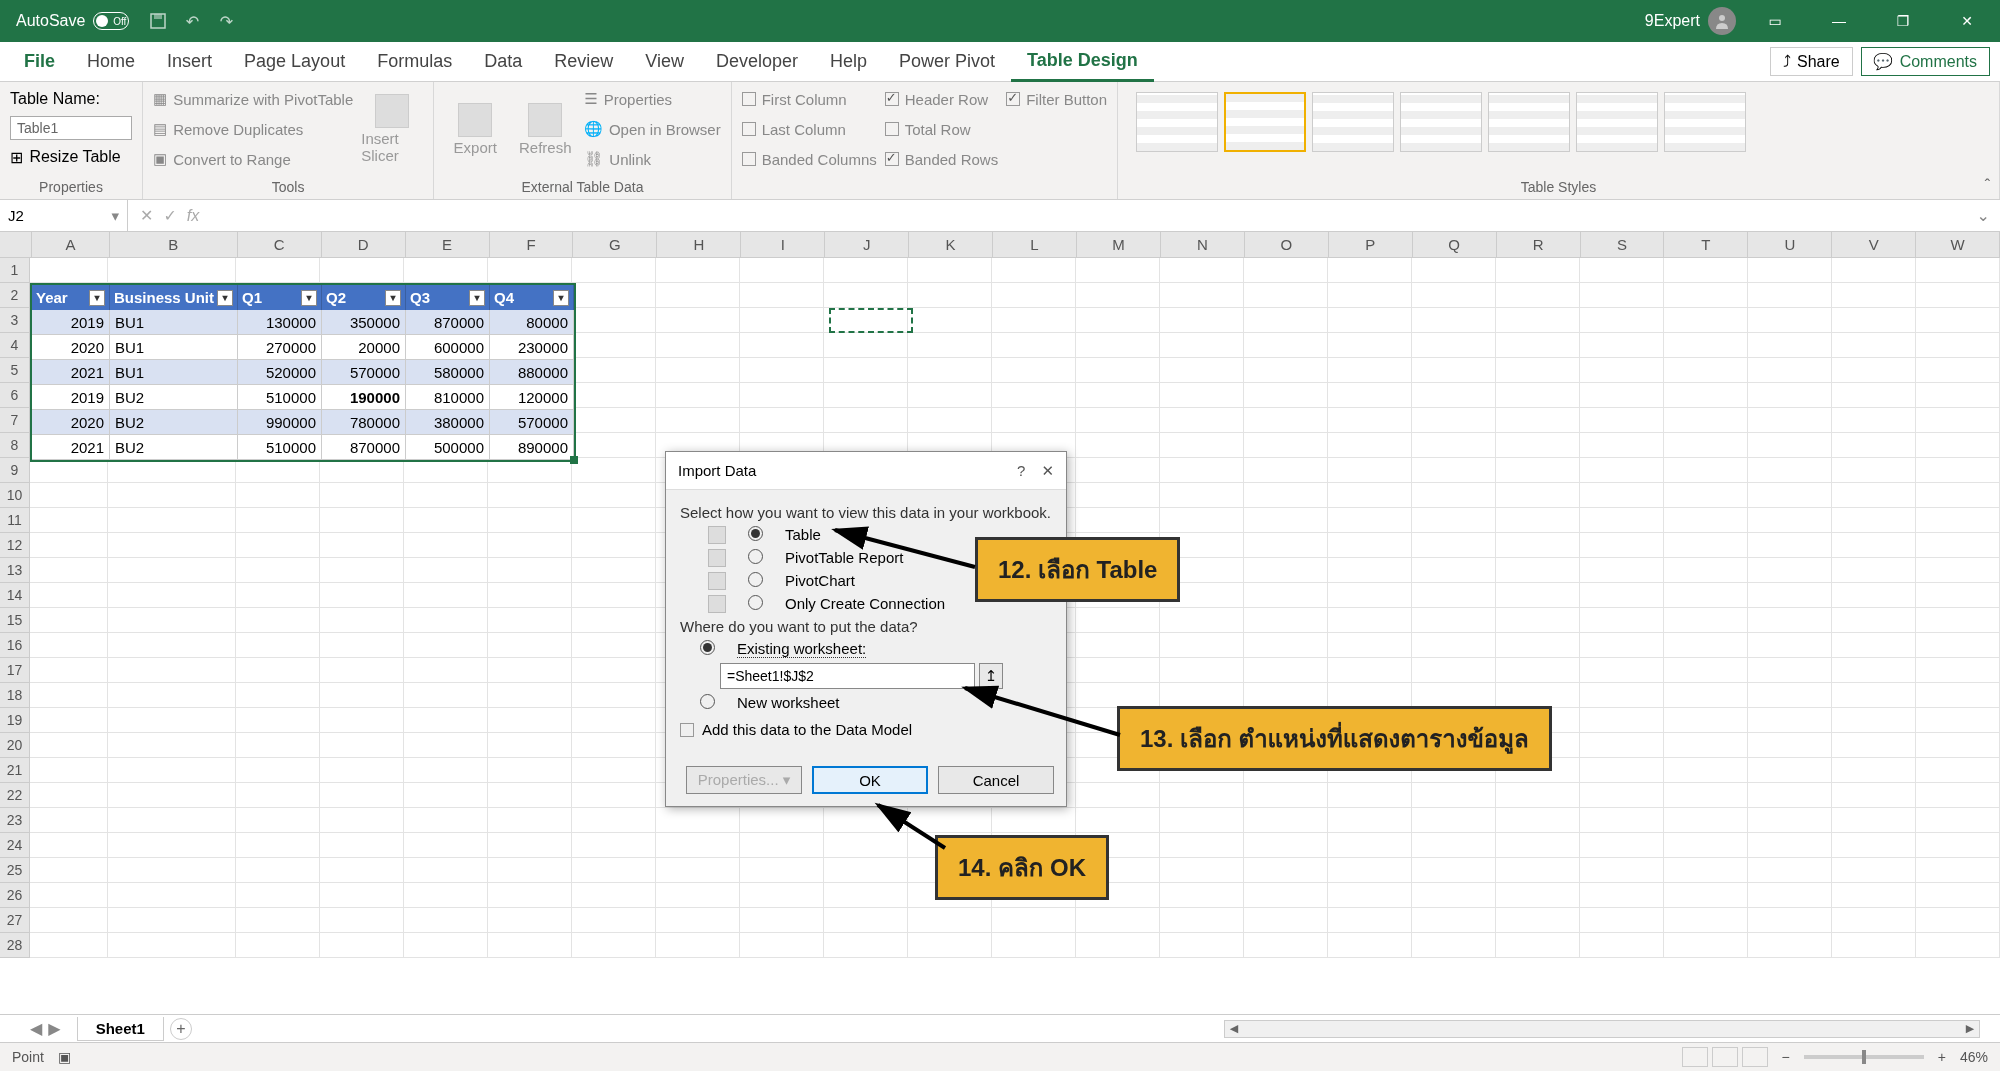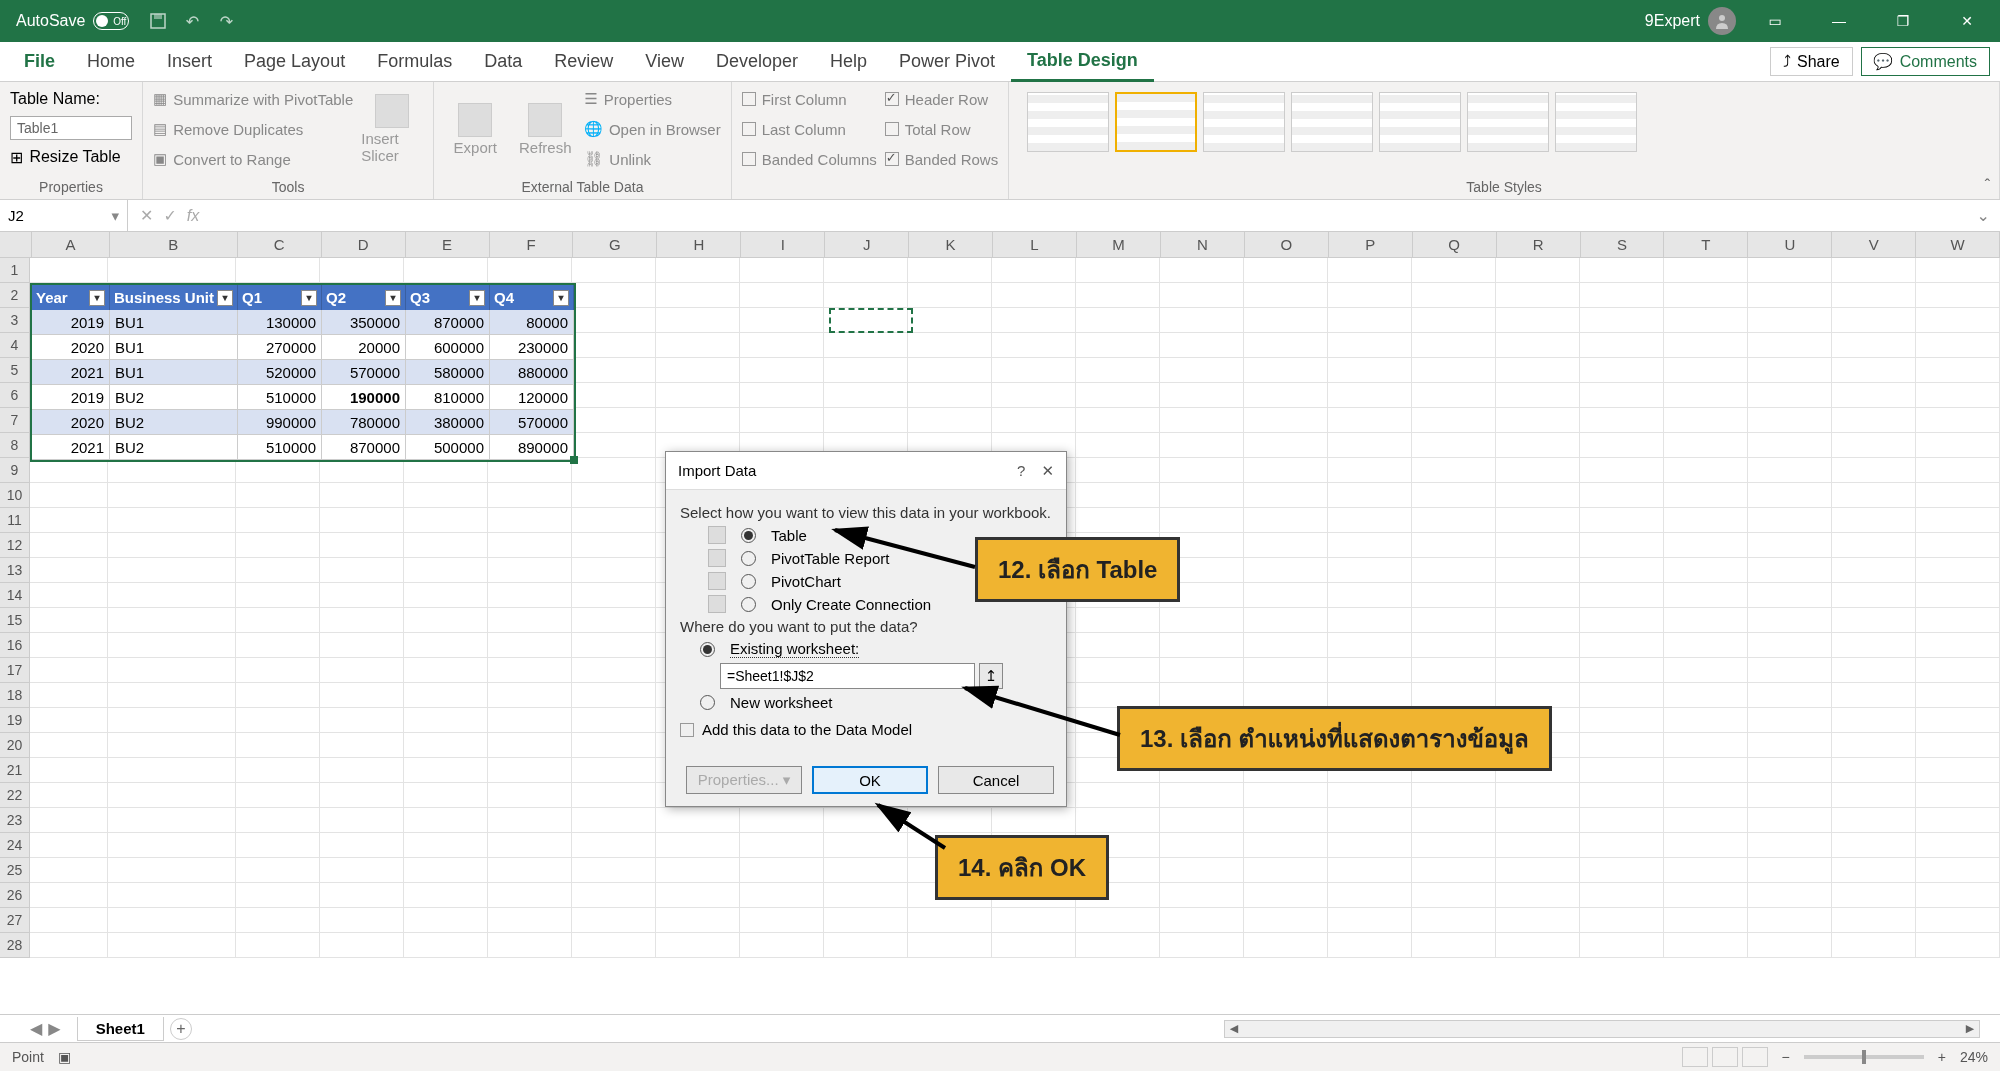--- a/index.html
+++ b/index.html
@@ -75,21 +75,21 @@
 .data-table .data-cell.num { justify-content: flex-end; text-align: right; }
 .fill-handle { position: absolute; right: -4px; bottom: -4px; width: 8px; height: 8px; background: #217346; }
 .marq { position: absolute; top: 50px; left: 799px; width: 84px; height: 25px; border: 2px dashed #217346; }
 
 
 .dialog { position: absolute; top: 451px; left: 665px; width: 402px; background: #f0f0f0; border: 1px solid #888; box-shadow: 2px 2px 10px rgba(0,0,0,0.3); font-size: 15px; }
 .dialog-title { height: 38px; display: flex; align-items: center; justify-content: space-between; padding: 0 12px; background: #fff; border-bottom: 1px solid #ddd; }
 .dialog-title .btns { display: flex; gap: 16px; color: #555; }
 .dialog-body { padding: 10px 14px; }
 .dialog-body .lbl { margin: 4px 0; color: #333; }
-.radio-row { display: flex; align-items: center; gap: 15px; margin: 5px 0 5px 28px; }
+.radio-row { display: flex; gap: 22px; margin: 5px 0 5px 28px; }
 .radio { width: 15px; height: 15px; border: 1px solid #555; border-radius: 50%; position: relative; }
 .radio.on::after { content: ''; position: absolute; top: 2px; left: 2px; width: 9px; height: 9px; background: #333; border-radius: 50%; }
 .icn-sm { width: 18px; height: 18px; background: #ddd; border: 1px solid #bbb; }
 .dlg-input { width: 255px; height: 26px; border: 1px solid #888; padding: 0 6px; margin-left: 28px; font-size: 14px; }
 .range-btn { width: 24px; height: 26px; border: 1px solid #888; background: #e8e8e8; display: inline-flex; align-items: center; justify-content: center; }
 .chk-row { display: flex; align-items: center; gap: 8px; margin: 10px 0; }
 .dialog-buttons { display: flex; justify-content: flex-end; gap: 10px; padding: 8px 12px 12px; }
 .dlg-btn { width: 116px; height: 28px; border: 1px solid #888; background: #e8e8e8; font-size: 15px; }
 .dlg-btn.primary { border: 2px solid #0078d4; background: #e5f1fb; }
 .dlg-btn:disabled { color: #aaa; }
@@ -259,20 +259,26 @@
             <span class="chk on"></span>
             <span>Header Row</span>
           </div>
         <div class="ribbon-item">
             <span class="chk"></span>
             <span>Total Row</span>
           </div>
         <div class="ribbon-item">
             <span class="chk on"></span>
             <span>Banded Rows</span>
+          </div>
+      </div>
+      <div class="ribbon-col">
+        <div class="ribbon-item">
+            <span class="chk on"></span>
+            <span>Filter Button</span>
           </div>
       </div>
     </div>
   </div>
   <div class="ribbon-group" style="flex:1">
     <div class="styles-gallery">
       <div class="style-thumb"></div>
       <div class="style-thumb sel"></div>
       <div class="style-thumb"></div>
       <div class="style-thumb"></div>
@@ -1237,15 +1243,15 @@
   </div>
   <div class="status-right">
     <div class="view-btns">
       <div class="view-btn"></div>
       <div class="view-btn"></div>
       <div class="view-btn"></div>
     </div>
     <span>−</span>
     <div class="zoom-slider"></div>
     <span>+</span>
-    <span>24%</span>
+    <span>46%</span>
   </div>
 </div>
 
 </body></html>

